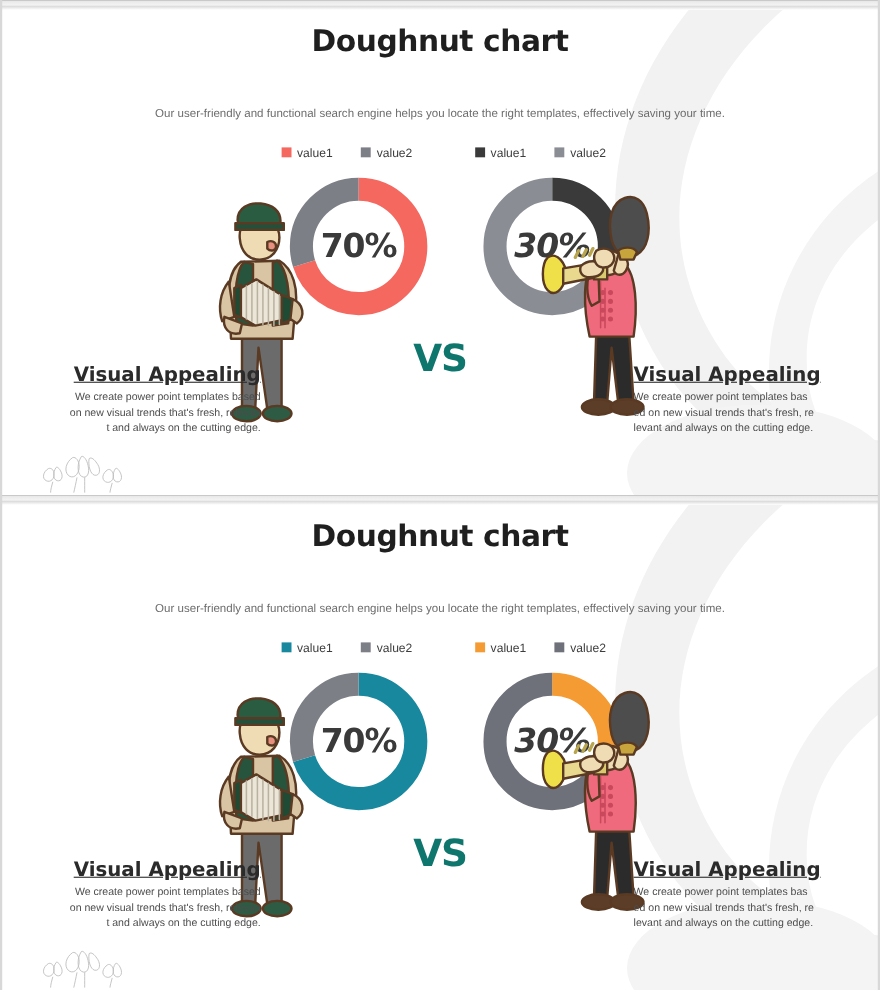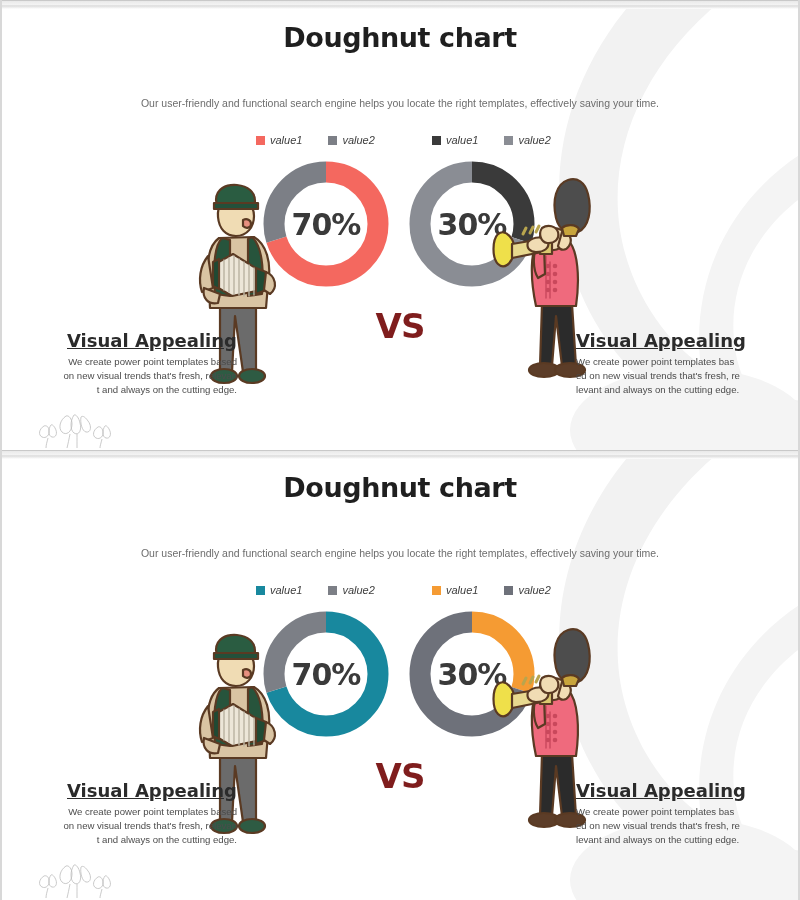--- a/index.html
+++ b/index.html
@@ -89,44 +89,42 @@
     top: 134px;
     display: flex;
     align-items: center;
     gap: 26px;
   }
   .legend.left  { left: 256px; }
   .legend.right { left: 432px; }
 
   .legend-entry {
     display: flex;
-    align-items: center;
     gap: 5px;
-    font-style: italic;
   }
   .legend-swatch {
     width: 9px; height: 9px;
     display: inline-block;
   }
   .legend-text {
     font-size: 11px;
     color: #3d3d3d;
     font-family: "Liberation Sans", sans-serif;
     white-space: nowrap;
   }
 
   
   .donut-wrap {
     position: absolute;
     top: 156px;
     width: 136px;
     height: 136px;
   }
   .donut-wrap.left  { left: 258px; }
-  .donut-wrap.right { left: 404px; }
+  .donut-wrap.right { left: 434px; font-style: italic; }
 
   .donut-label {
     position: absolute;
     top: 0; left: 0;
     width: 136px; height: 136px;
     display: flex;
     align-items: center;
     justify-content: center;
     font-size: 30px;
     font-weight: 700;
@@ -144,21 +142,21 @@
   .char-trumpet   { left: 490px; top: 166px; }
 
   
   .vs-badge {
     position: absolute;
     top: 306px;
     left: 0; width: 800px;
     text-align: center;
     font-size: 34px;
     font-weight: 700;
-    color: #7f1d1d;
+    color: #0f766e;
     font-family: "DejaVu Sans", sans-serif;
     letter-spacing: -1px;
   }
 
   
   .caption {
     position: absolute;
     width: 215px;
   }
   .caption.left  { left: 22px;  top: 330px; text-align: right; }

